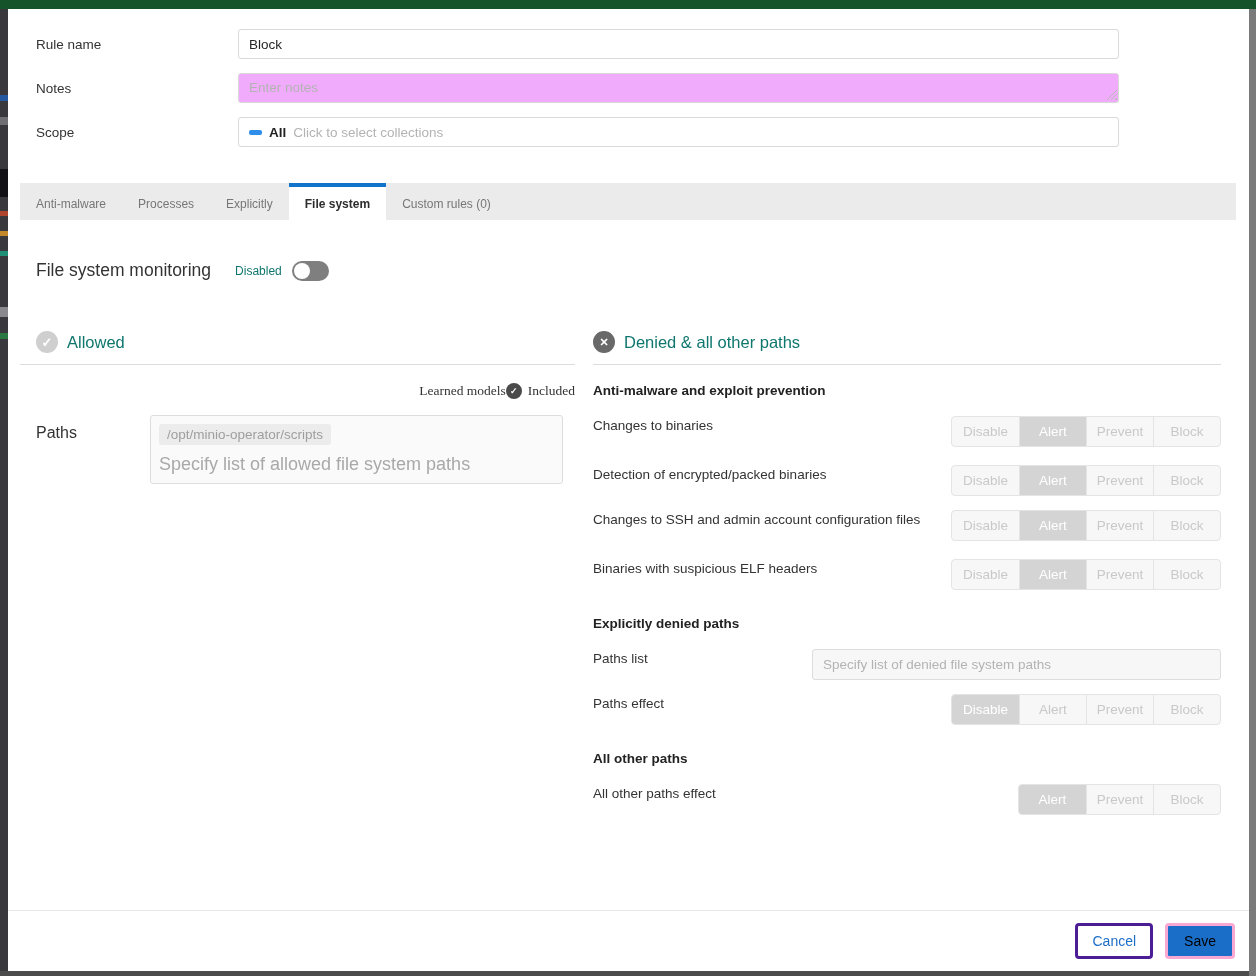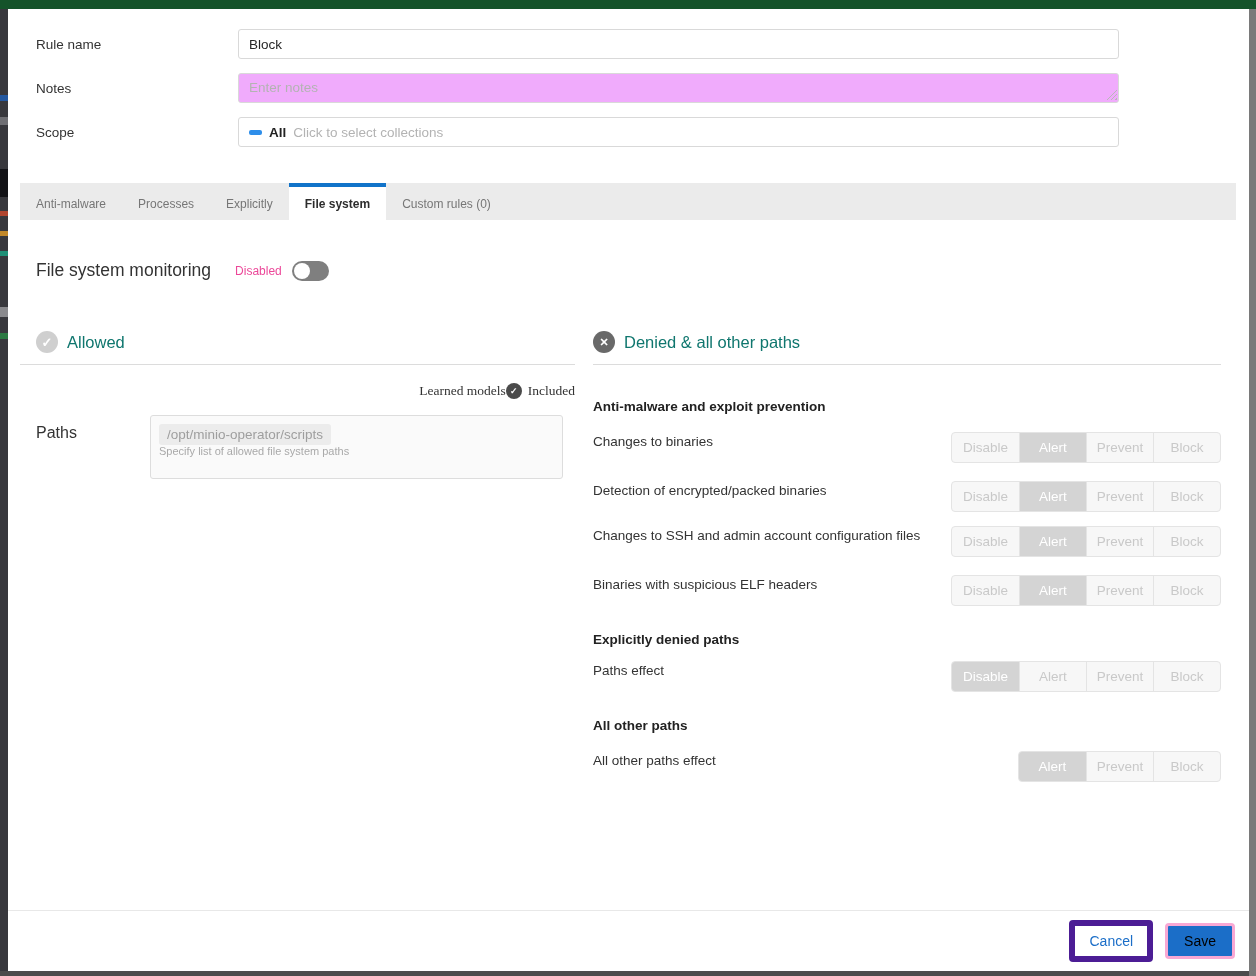--- a/index.html
+++ b/index.html
@@ -58,21 +58,21 @@
   .tab-bar { margin:22px 13px 0 12px; height:37px; background:#ebebeb; display:flex; }
   .tab {
     padding:0 16px; display:flex; align-items:center; font-size:12px; color:#767676;
     border-top:4px solid transparent; cursor:pointer; white-space:nowrap;
   }
   .tab.active { background:#ffffff; border-top:4px solid #1173c9; color:#2d2d2d; font-weight:700; }
 
   
   .monitor-row { display:flex; align-items:center; margin:40px 0 0 28px; }
   .monitor-title { font-size:17.5px; color:#333; font-weight:500; }
-  .monitor-state { margin-left:24px; font-size:12px; color:#ec4899; }
+  .monitor-state { margin-left:24px; font-size:12px; color:#0f766e; }
   .toggle { margin-left:10px; width:37px; height:20px; border-radius:10px; background:#7f7f7f; position:relative; cursor:pointer; }
   .toggle-knob { position:absolute; left:2px; top:2px; width:16px; height:16px; border-radius:50%; background:#fff; }
 
   
   .columns { display:flex; margin-top:50px; }
   .col-left { margin-left:12px; width:555px; }
   .col-right { margin-left:18px; width:628px; }
   .section-header {
     display:flex; align-items:center; gap:9px; padding-bottom:11px; border-bottom:1px solid #dcdcdc;
   }
@@ -95,23 +95,23 @@
   .paths-row { display:flex; margin:16px 0 0 16px; }
   .paths-label { width:114px; font-size:16px; color:#333; padding-top:9px; }
   .paths-box {
     width:413px; min-height:64px; background:#fafafa; border:1px solid #dddddd;
     border-radius:3px; padding:8px; cursor:text;
   }
   .path-chip {
     display:inline-block; background:#ececec; color:#9e9e9e; font-size:13.5px;
     padding:3px 8px; border-radius:3px;
   }
-  .paths-placeholder { margin-top:0; color:#a9a9a9; font-size:11px; }
-
-  .subheading { font-size:13.5px; font-weight:700; color:#222; margin-top:34px; }
+  .paths-placeholder { margin-top:9px; color:#a9a9a9; font-size:18px; }
+
+  .subheading { font-size:13.5px; font-weight:700; color:#222; margin-top:18px; }
   .subheading.mt-lg { margin-top:26px; }
   .setting-row { display:flex; justify-content:space-between; margin-top:18px; }
   .setting-row.mt-md { margin-top:14px; }
   .setting-label { font-size:13.5px; color:#333; max-width:330px; line-height:1.55; }
   .seg-group { display:flex; border:1px solid #e4e4e4; border-radius:4px; overflow:hidden; background:#f7f7f7; flex:0 0 auto; }
   .seg-btn {
     width:67px; height:29px; border:none; background:transparent; color:#c9c9c9;
     font-size:13.5px; border-left:1px solid #e4e4e4; cursor:pointer; font-family:inherit;
   }
   .seg-btn:first-child { border-left:none; }
@@ -120,21 +120,21 @@
     width:409px; height:31px; background:#f7f7f7; border:1px solid #dddddd; border-radius:3px;
     padding:0 10px; font-size:13.5px; color:#333; font-family:inherit;
   }
 
   
   .modal-footer {
     margin-top:auto; flex:0 0 61px; border-top:1px solid #e8e8e8;
     display:flex; align-items:center; justify-content:flex-end; gap:12px; padding-right:14px;
   }
   .btn { font-size:14px; border-radius:4px; cursor:pointer; font-family:inherit; }
-  .btn-cancel { background:#ffffff; border:6px solid #4c1d95; color:#1b6ec8; padding:7px 14px; }
+  .btn-cancel { background:#ffffff; border:3px solid #4c1d95; color:#1b6ec8; padding:7px 14px; }
   .btn-save { background:#1b6ec8; border:3px solid #f9a8d4; color:#000000; padding:7px 16px; }
 </style>
 </head>
 <body>
 
 <div class="green-bar"></div>
 <div class="left-strip">
   <div class="frag" style="top:86px;height:6px;background:#2458a0;"></div>
   <div class="frag" style="top:108px;height:8px;background:#6f6f74;"></div>
   <div class="frag" style="top:160px;height:28px;background:#121216;"></div>
@@ -254,20 +254,24 @@
         <div class="seg-group">
             <button class="seg-btn">Disable</button>
             <button class="seg-btn seg-selected">Alert</button>
             <button class="seg-btn">Prevent</button>
             <button class="seg-btn">Block</button>
           </div>
       </div>
 
       <div class="subheading mt-lg">Explicitly denied paths</div>
 
+      <div class="setting-row">
+        <div class="setting-label">Paths list</div>
+        <input class="gray-input" type="text" placeholder="Specify list of denied file system paths" style="">
+      </div>
       <div class="setting-row mt-md">
         <div class="setting-label">Paths effect</div>
         <div class="seg-group">
             <button class="seg-btn seg-selected">Disable</button>
             <button class="seg-btn">Alert</button>
             <button class="seg-btn">Prevent</button>
             <button class="seg-btn">Block</button>
           </div>
       </div>
 

